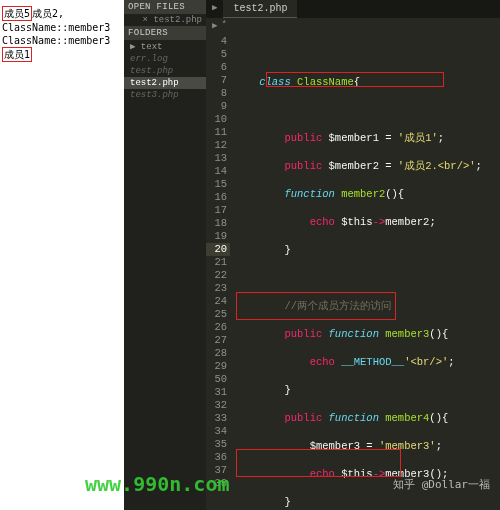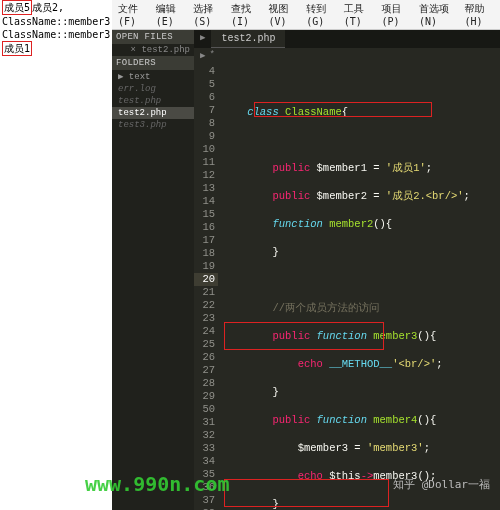--- a/index.html
+++ b/index.html
@@ -1,18 +1,18 @@
 <!DOCTYPE html>
 <html><head>
 <meta charset="utf-8">
 <style>
   * { margin: 0; padding: 0; box-sizing: border-box; }
   body { font-family: Consolas, monospace; font-size: 10px; background: #fff; width: 500px; height: 510px; overflow: hidden; }
   .root { display: flex; width: 500px; height: 510px; }
-  .leftcol { width: 112px; background: #fff; padding: 0 2px; font-size: 10px; line-height: 1.3; }
+  .leftcol { width: 124px; background: #fff; padding: 6px 2px; font-size: 10px; line-height: 1.3; }
   .leftcol .line { white-space: nowrap; }
   .rbox { border: 1.5px solid #d22; padding: 0 1px; display: inline-block; }
   .ide { flex: 1; display: flex; flex-direction: column; background: #272822; color: #ddd; min-width: 0; }
   .menubar { background: #f4f4f4; color: #222; font-size: 10px; display: flex; gap: 8px; padding: 2px 6px; border-bottom: 1px solid #ccc; }
   .menubar span { cursor: default; }
   .idebody { display: flex; flex: 1; min-height: 0; font-family: Liberation Mono, monospace; }
   .sidebar { width: 82px; background: #20211c; color: #aaa; font-size: 9px; display: flex; flex-direction: column; }
   .sbhead { background: #3b3c35; color: #ccc; padding: 2px 4px; font-size: 9px; letter-spacing: .3px; }
   .sbitem { padding: 1px 6px; color: #999; cursor: default; }
   .sbitem.sel { background: #4a4a44; color: #fff; }
@@ -46,32 +46,20 @@
 
 <div class="root">
   <div class="leftcol">
     <div class="line"><span class="rbox">成员5</span><span>成员2,</span></div>
     <div class="line">ClassName::member3</div>
     <div class="line">ClassName::member3</div>
     <div class="line"><span class="rbox">成员1</span></div>
   </div>
 
   <div class="ide">
-    <div class="menubar">
-      <span>文件(F)</span>
-      <span>编辑(E)</span>
-      <span>选择(S)</span>
-      <span>查找(I)</span>
-      <span>视图(V)</span>
-      <span>转到(G)</span>
-      <span>工具(T)</span>
-      <span>项目(P)</span>
-      <span>首选项(N)</span>
-      <span>帮助(H)</span>
-    </div>
 
     <div class="idebody">
       <div class="sidebar">
         <div class="sbhead">OPEN FILES</div>
         <div class="sbitem sbclose"><span>×</span> <span>test2.php</span></div>
         <div class="sbhead">FOLDERS</div>
         <div class="sbitem"><span>▶</span> <span>text</span></div>
         <div class="sbitem dim">err.log</div>
         <div class="sbitem dim">test.php</div>
         <div class="sbitem sel">test2.php</div>
@@ -128,20 +116,21 @@
               <div>37</div>
               <div>38</div>
             </div>
           <div class="src" id="src">
 <div></div>
 <div>    <span class="kw">class </span><span class="cls">ClassName</span><span>{</span></div>
 <div></div>
 <div>        <span class="kw2">public </span><span class="var">$member1</span><span> = </span><span class="str">'成员1'</span><span>;</span></div>
 <div>        <span class="kw2">public </span><span class="var">$member2</span><span> = </span><span class="str">'成员2.&lt;br/&gt;'</span><span>;</span></div>
 <div>        <span class="kw">function </span><span class="fn">member2</span><span>(){</span></div>
+<div>            <span class="kw2">echo </span><span class="var">$this</span><span class="op">-&gt;</span><span>member2</span><span>;</span></div>
 <div>        <span>}</span></div>
 <div></div>
 <div>        <span class="cm">//两个成员方法的访问</span></div>
 <div>        <span class="kw2">public </span><span class="kw">function </span><span class="fn">member3</span><span>(){</span></div>
 <div>            <span class="kw2">echo </span><span class="mag">__METHOD__</span><span></span><span class="str">'&lt;br/&gt;'</span><span>;</span></div>
 <div>        <span>}</span></div>
 <div>        <span class="kw2">public </span><span class="kw">function </span><span class="fn">member4</span><span>(){</span></div>
 <div>            <span class="var">$member3</span><span> = </span><span class="str">'member3'</span><span>;</span></div>
 <div>            <span class="kw2">echo </span><span class="var">$this</span><span class="op">-&gt;</span><span>member3</span><span>();</span></div>
 <div>        <span>}</span></div>

